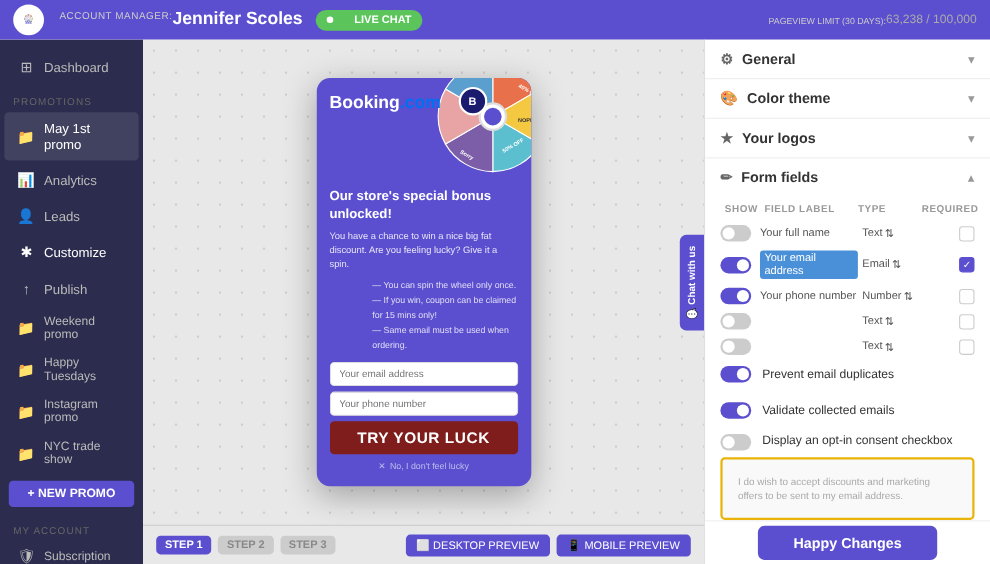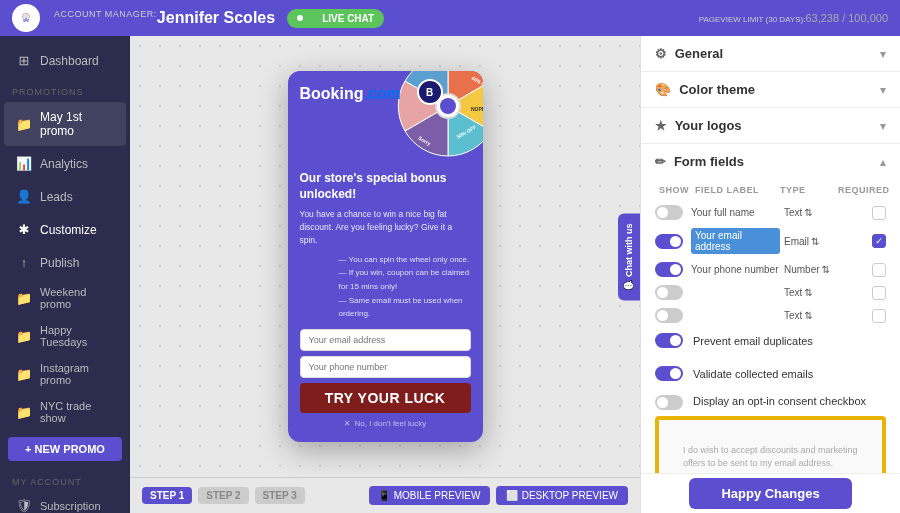--- a/index.html
+++ b/index.html
@@ -208,21 +208,21 @@
     .options-row {
       display: flex; align-items: center; gap: 10px; padding: 6px 14px;
     }
     .options-label { font-size: 11px; color: #333; }
 
     
     .consent-section { padding: 8px 14px; }
     .consent-row { display: flex; align-items: flex-start; gap: 10px; margin-bottom: 6px; }
     .consent-text {
       font-size: 9px; color: #aaa; line-height: 1.4; background: #f9f9f9;
-      border: 4px solid #eab308; border-radius: 4px; padding: 24px; min-height: 36px;
+      border: 2px solid #eab308; border-radius: 4px; padding: 14px; min-height: 36px;
     }
 
     
     .save-bar {
       height: 40px; background: #fff; border-top: 1px solid #eee;
       display: flex; align-items: center; justify-content: center;
     }
     .save-btn {
       background: #5b4fcf; color: #fff; border: none; border-radius: 6px;
       padding: 8px 32px; font-size: 13px; font-weight: 700; cursor: pointer;
@@ -367,22 +367,22 @@
 
       <div class="chat-widget">💬 Chat with us</div>
 
     </div>
 
     <div class="bottom-bar">
       <span class="step-badge">STEP 1</span>
       <span class="step-badge inactive">STEP 2</span>
       <span class="step-badge inactive">STEP 3</span>
       <div class="preview-btns">
+        <button class="preview-btn">⬜ DESKTOP PREVIEW</button>
         <button class="preview-btn">📱 MOBILE PREVIEW</button>
-        <button class="preview-btn">⬜ DESKTOP PREVIEW</button>
       </div>
     </div>
   </div>
 
   <div class="right-panel">
 
     <div class="panel-section">
       <div class="panel-section-header">
         <div class="panel-section-header-left">
           <span class="panel-section-icon">⚙</span>

